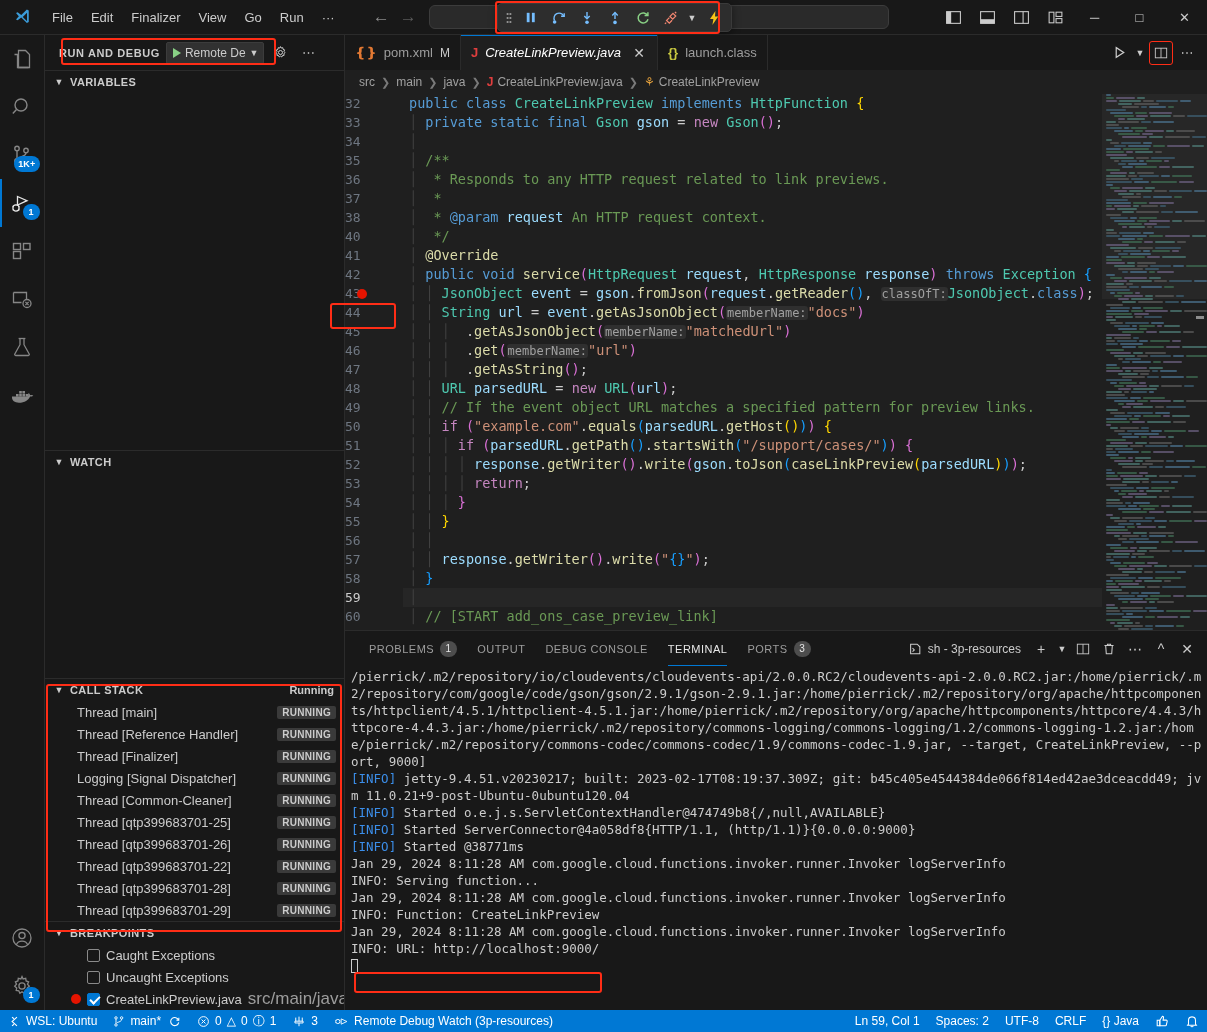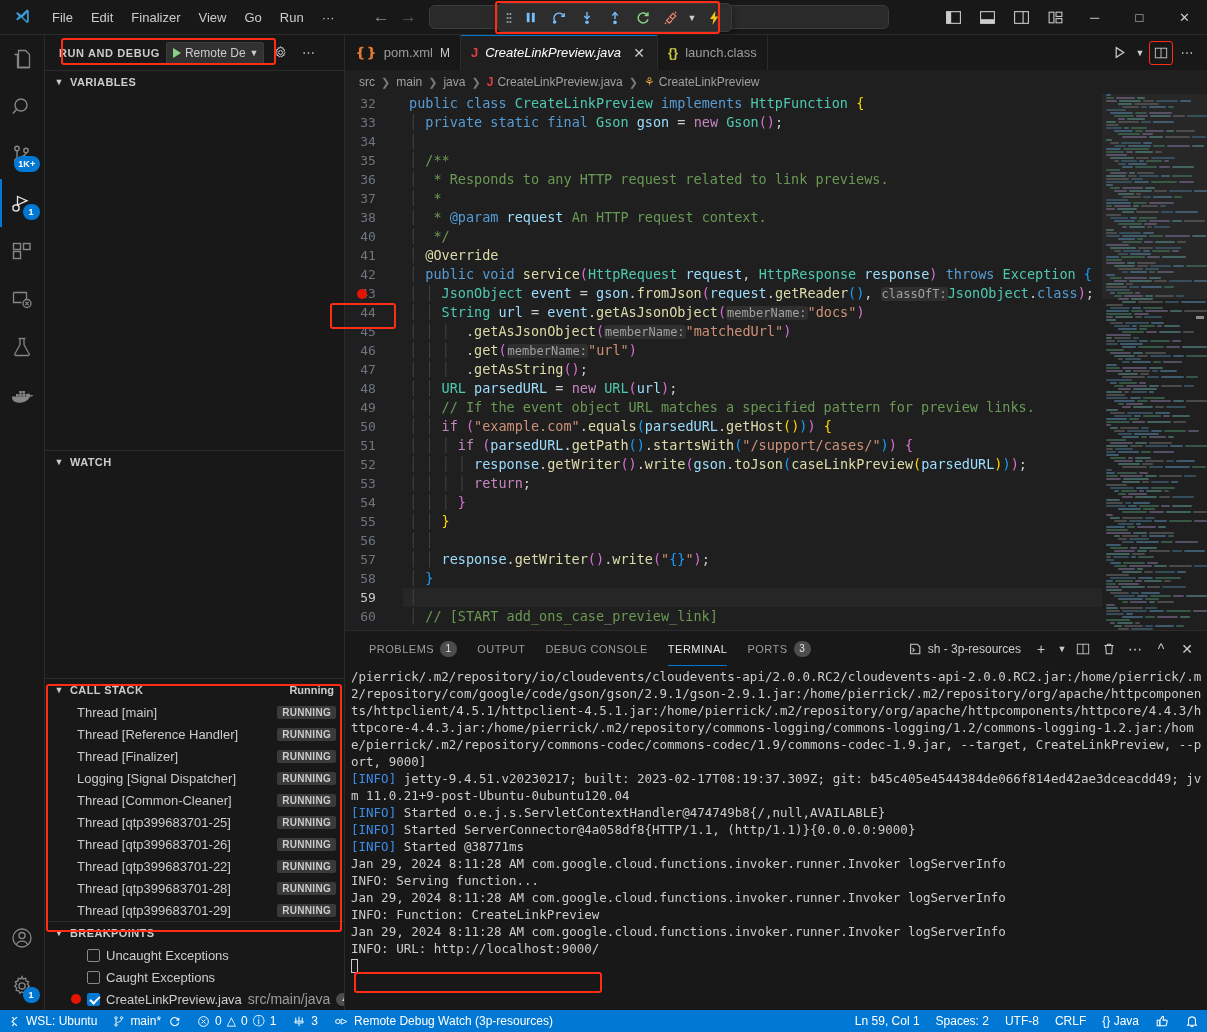--- a/index.html
+++ b/index.html
@@ -102,21 +102,21 @@
     font-size:10px; font-weight:600; padding:1px 5px; letter-spacing:.3px;
   }
   .bp-row { height:22px; display:flex; align-items:center; gap:6px; padding-left:26px; padding-right:8px; font-size:13px; cursor:pointer; }
   .bp-dot { width:10px; height:10px; border-radius:50%; background:#e51400; flex:none; }
   .chk { width:13px; height:13px; border:1px solid #8a8a8a; border-radius:2px; background:transparent; flex:none; }
   .chk.checked { background:#0078d4; border-color:#0078d4; position:relative; }
   .chk.checked::after {
     content:''; position:absolute; left:4px; top:0.5px; width:4px; height:8px;
     border:solid #fff; border-width:0 2px 2px 0; transform:rotate(45deg);
   }
-  .bp-path { color:#9d9d9d; font-size:14px; }
+  .bp-path { color:#9d9d9d; font-size:17px; }
   .bp-line { background:#4d4d4d; color:#ddd; border-radius:9px; font-size:10px; padding:1px 6px; }
 
   
   .main { flex:1; display:flex; flex-direction:column; min-width:0; background:#1f1f1f; }
 
   .tabs-row { height:35px; background:#181818; display:flex; align-items:stretch; flex:none; }
   .tab {
     display:flex; align-items:center; gap:7px; padding:0 10px; font-size:13px;
     background:#181818; color:#9d9d9d; border-right:1px solid #2b2b2b; cursor:pointer; position:relative;
   }
@@ -135,21 +135,21 @@
   }
   .bc-sep { color:#7a7a7a; font-size:11px; margin:0 2px; }
   .bc-item { cursor:pointer; display:flex; align-items:center; gap:4px; }
 
   
   .editor-area { flex:1; display:flex; min-height:0; position:relative; background:#1f1f1f; overflow:hidden; }
   .code-scroll { flex:1; position:relative; overflow:hidden; }
   .code-lines { font-family:"DejaVu Sans Mono","Liberation Mono",monospace; font-size:13.5px; line-height:19px; }
   .cl { display:flex; height:19px; white-space:pre; }
   .gutter {
-    width:58px; flex:none; text-align:center; padding-right:12px; color:#6e7681; position:relative;
+    width:58px; flex:none; text-align:left; padding-right:12px; color:#6e7681; position:relative;
     font-family:"DejaVu Sans Mono", monospace; font-size:13px;
   }
   .cl.curline .gutter { color:#cccccc; }
   .cl.curline .ctext { background:#ffffff08; }
   .bp-marker { position:absolute; left:12px; top:4.5px; width:10px; height:10px; border-radius:50%; background:#e51400; }
   .ctext { flex:1; padding-left:6px; position:relative; }
   .ind { color:#404040; }
 
   .kw { color:#569cd6; }
   .kw2 { color:#c586c0; }
@@ -490,26 +490,26 @@
 
       <div class="sb-section">
         <div class="sec-head">
           <span class="chev">▼</span>
           <span class="sec-title">BREAKPOINTS</span>
         </div>
         <div class="sec-body" id="breakpoints-list">
             <div class="bp-row">
               <span style="width: 10px; flex: 0 0 auto;"></span>
               <span class="chk"></span>
-              <span>Uncaught Exceptions</span>
+              <span>Caught Exceptions</span>
             </div>
             <div class="bp-row">
               <span style="width: 10px; flex: 0 0 auto;"></span>
               <span class="chk"></span>
-              <span>Caught Exceptions</span>
+              <span>Uncaught Exceptions</span>
             </div>
             <div class="bp-row">
               <span class="bp-dot"></span>
               <span class="chk checked"></span>
               <span>CreateLinkPreview.java</span>
               <span class="bp-path">src/main/java</span>
               <span class="bp-line">43</span>
             </div>
           </div>
       </div>

